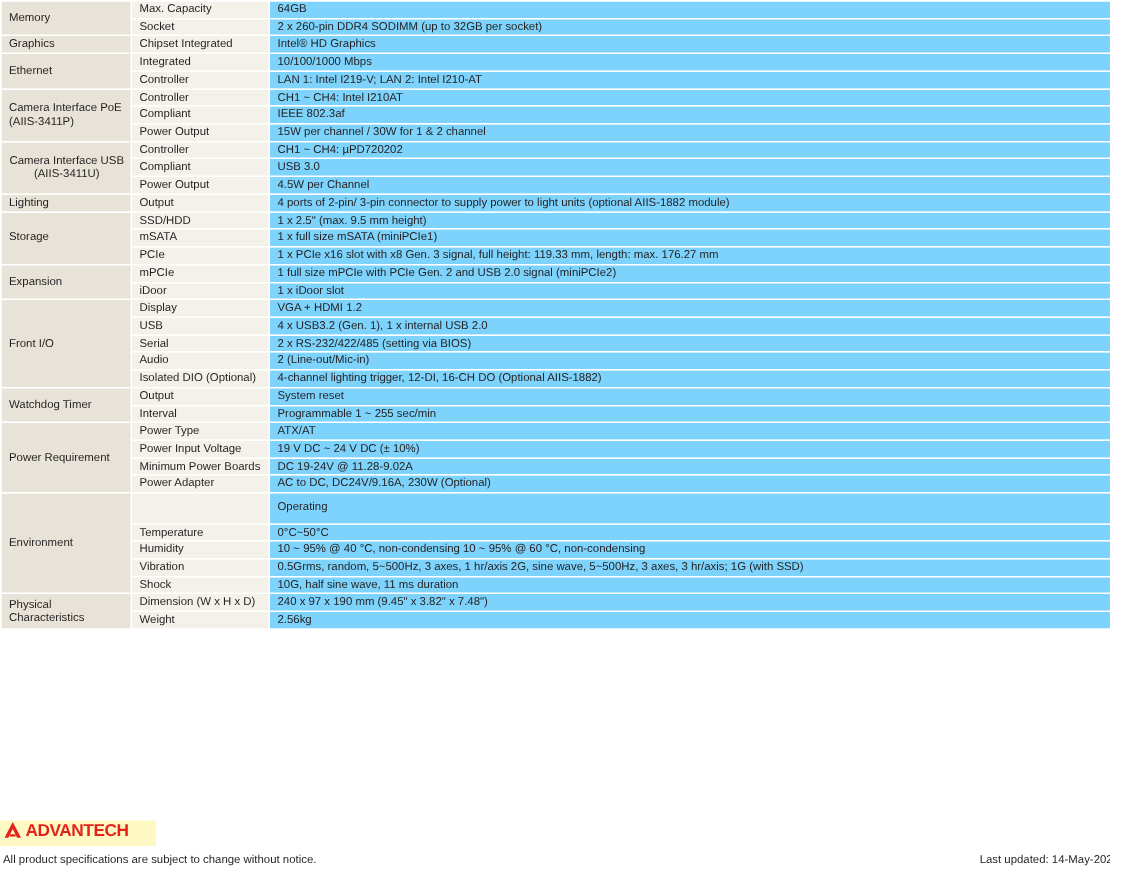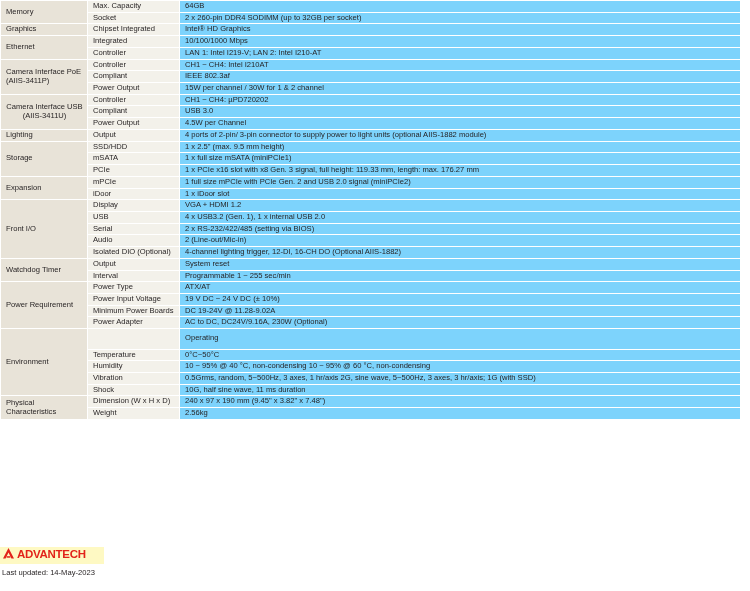--- a/index.html
+++ b/index.html
@@ -295,17 +295,18 @@
             <svg width="13" height="13" viewBox="0 0 13 13">
               <path d="M1 11.5 L6.5 1 L12 11.5 L9.4 11.5 L6.5 5.6 L3.6 11.5 Z" fill="#e2231a"></path>
               <rect x="4.6" y="9.2" width="3.8" height="1.5" fill="#e2231a"></rect>
             </svg>
           </span>
           <span>ADVANTECH</span>
         </div>
       </div>
     </div>
     <div class="footer-note">
+      <span>All product specifications are subject to change without notice.</span>
       <span>Last updated: 14-May-2023</span>
     </div>
   </div>
 
 </div>
 
 </body></html>

